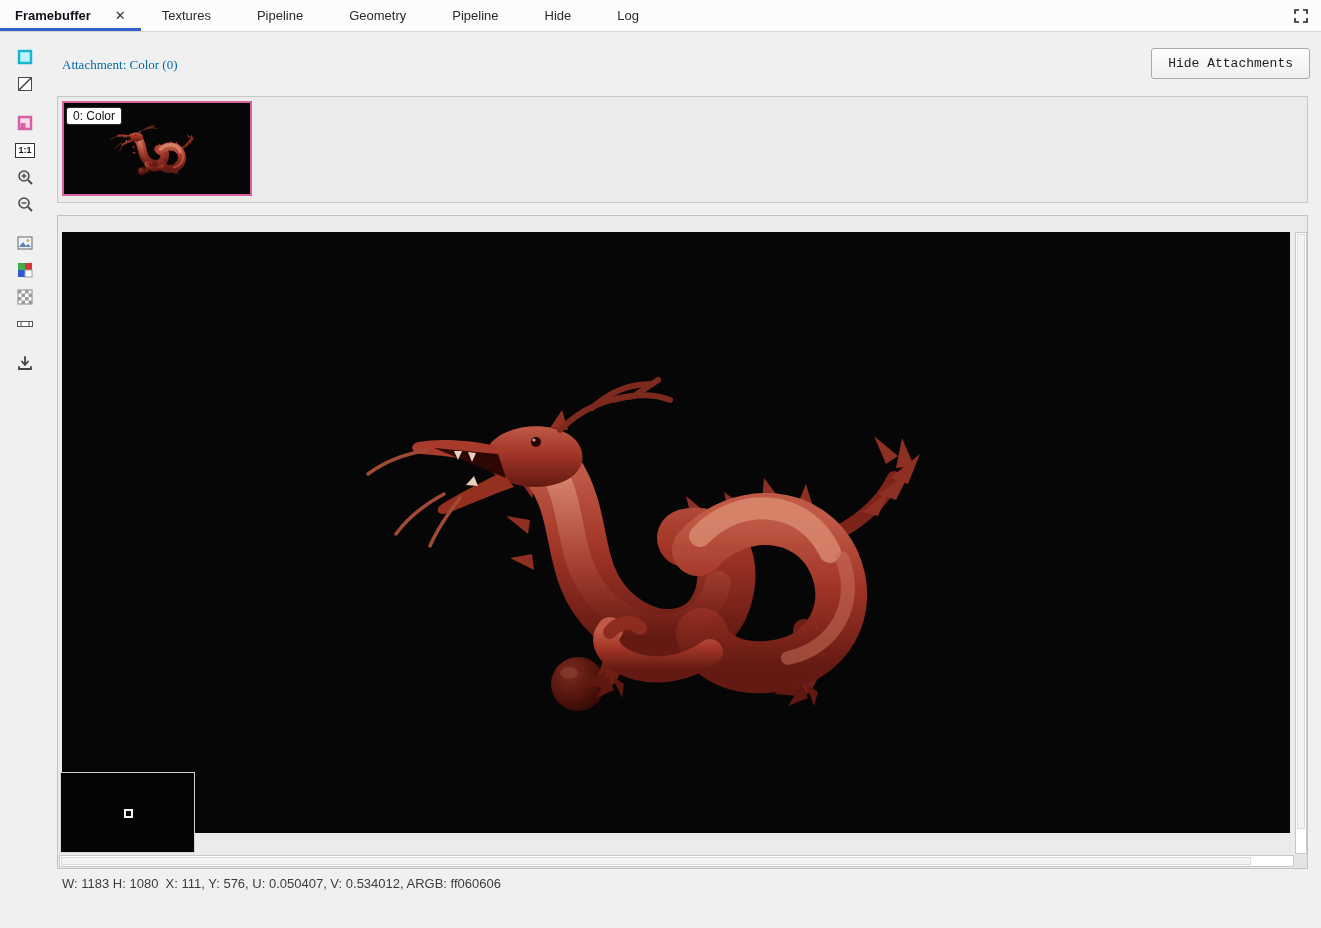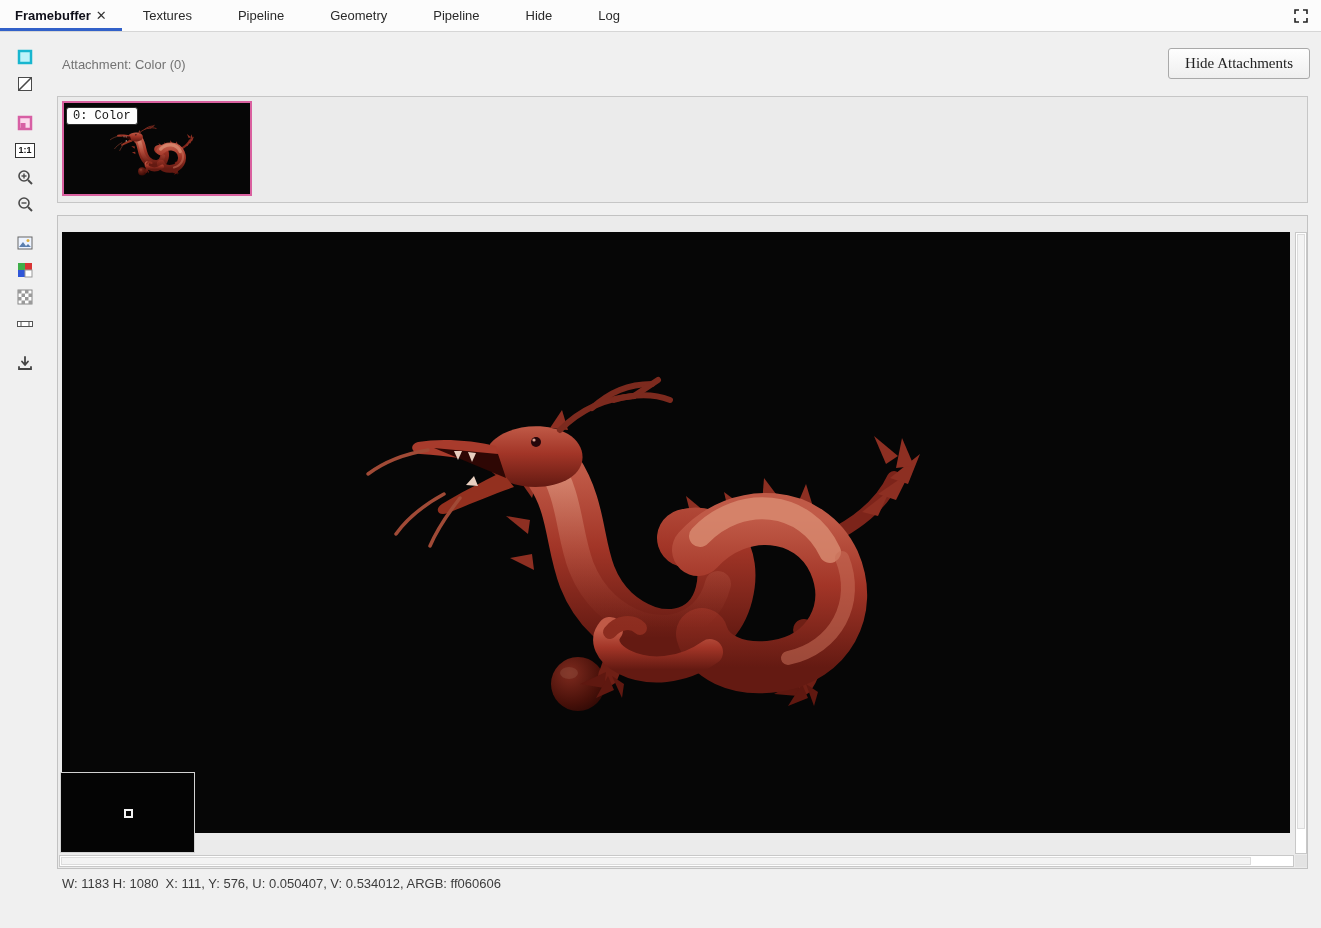--- a/index.html
+++ b/index.html
@@ -10,21 +10,21 @@
     overflow: hidden; position: relative;
   }
 
   
   .tabbar {
     position: absolute; left: 0; top: 0; width: 1321px; height: 32px;
     background: #fcfcfc; border-bottom: 1px solid #d6d6d6;
     display: flex; align-items: stretch;
   }
   .tab {
-    display: flex; align-items: center; gap: 5px;
+    display: flex; align-items: center; gap: 24px;
     padding: 0 15px; margin-right: 16px;
     font-size: 13px; color: #2a2a2a; position: relative; cursor: default;
     white-space: nowrap;
   }
   .tab.active { margin-right: 6px; }
   .tab.active .tab-label { font-weight: bold; color: #10101a; }
   .tab.active::after {
     content: ""; position: absolute; left: 0; right: 0; bottom: 0; height: 3px;
     background: var(--accent_blue, #3261c9);
   }
@@ -45,32 +45,32 @@
     background: transparent; border: none; border-radius: 3px;
     display: flex; align-items: center; justify-content: center; cursor: pointer; text-align: center;
   }
   .tool-btn.gap { margin-top: 12px; }
   .one2one {
     font-size: 9px; font-weight: bold; color: #111; line-height: 1;
     border: 1px solid #333; background: #fff; padding: 2px 2px;
   }
 
   
-  .attach-label { position: absolute; left: 62px; top: 57px; font-size: 13px; color: #737373; }
+  .attach-label { position: absolute; left: 62px; top: 57px; font-size: 13px; color: #0369a1; font-family: Liberation Serif, serif; }
   .hide-btn {
     position: absolute; right: 11px; top: 48px; height: 31px; padding: 0 16px;
-    font-size: 15px; color: #222; font-family: Liberation Serif, serif;
+    font-size: 13px; color: #222; font-family: Liberation Mono, monospace;
     background: linear-gradient(#fefefe, #efefef);
     border: 1px solid #a9a9a9; border-radius: 3px; cursor: pointer;
   }
 
   
   .attach-strip {
     position: absolute; left: 57px; top: 96px; width: 1251px; height: 107px;
-    background: #ebebeb; border: 1px solid #c6c6c6; font-family: Liberation Mono, monospace;
+    background: #ebebeb; border: 1px solid #c6c6c6;
   }
   .thumb { position: absolute; top: 4px; cursor: pointer; }
   .thumb.color {
     left: 4px; width: 190px; height: 95px;
     border: 2px solid var(--selection_pink, #d9609f);
     background: var(--canvas_black, #060606);
   }
   .thumb.depth {
     left: 197px; width: 194px; height: 95px;
     border: 1px solid #1a1a1a; background: #ffffff;

